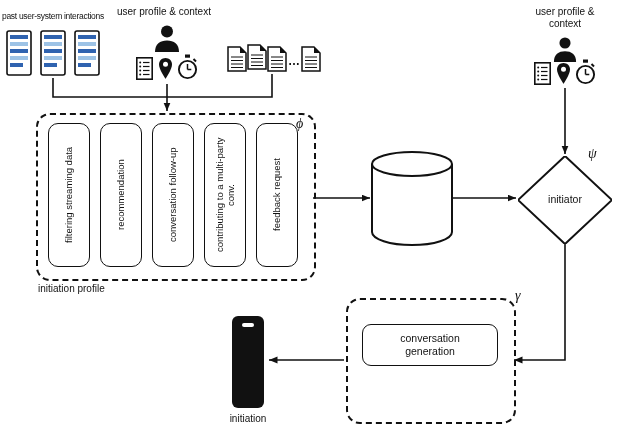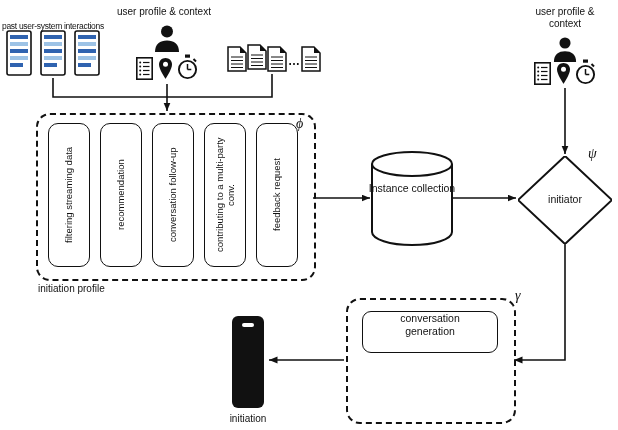--- a/index.html
+++ b/index.html
@@ -22,21 +22,21 @@
     position:absolute;width:40px;height:142px;border:1.5px solid #111;border-radius:10px;
     background:#fff;display:flex;align-items:center;justify-content:center;
   }
   .pill-label{
     writing-mode:vertical-rl;transform:rotate(180deg);height:132px;
     font-size:9.5px;line-height:1.2;text-align:center;color:#111;
   }
   .node-label{font-size:10.5px;line-height:1.25;color:#111;}
   .round-box{
     position:absolute;border:1.5px solid #111;border-radius:9px;background:#fff;
-    display:flex;justify-content:center;
+    display:flex;align-items:center;justify-content:center;margin-top:13px;
   }
   .round-box .node-label{max-width:104px;text-align:center;}
   #phone{
     position:absolute;left:232px;top:316px;width:32px;height:92px;
     background:#111;border-radius:6px;
   }
   #phone .slot{
     position:absolute;left:50%;top:7px;transform:translateX(-50%);
     width:12px;height:4px;background:#fff;border-radius:2px;
   }
@@ -58,21 +58,21 @@
       <path d="M53,78 L53,97 L272,97 L272,74"></path>
       <path d="M167,84 L167,111" marker-end="url(#ah)"></path>
       <path d="M313,198 L370,198" marker-end="url(#ah)"></path>
       <path d="M452,198 L516,198" marker-end="url(#ah)"></path>
       <path d="M565,88 L565,154" marker-end="url(#ah)"></path>
       <path d="M565,244 L565,360 L514,360" marker-end="url(#ah)"></path>
       <path d="M344,360 L269,360" marker-end="url(#ah)"></path>
     </g>
   </svg>
 
-  <div class="abs caption nowrap" style="left:2px;top:22px;font-size:8.5px;letter-spacing:-0.3px;">past user-system interactions</div>
+  <div class="abs caption nowrap" style="left:2px;top:12px;font-size:8.5px;letter-spacing:-0.3px;">past user-system interactions</div>
 
   <svg class="icon" style="left:6px;top:30px;" width="26" height="46">
     <rect x="1" y="1" width="24" height="44" rx="2" fill="#fff" stroke="#111" stroke-width="1.6"></rect>
     <rect x="4" y="5" width="18" height="4" fill="#2f63b0"></rect>
     <rect x="4" y="12" width="18" height="4" fill="#9dc3e6"></rect>
     <rect x="4" y="19" width="18" height="4" fill="#2f63b0"></rect>
     <rect x="4" y="26" width="18" height="4" fill="#9dc3e6"></rect>
     <rect x="4" y="33" width="13" height="4" fill="#2f63b0"></rect>
   </svg>
   <svg class="icon" style="left:40px;top:30px;" width="26" height="46">
@@ -219,21 +219,20 @@
   <div class="pill" style="left:256px;top:123px;">
     <div class="pill-label">feedback request</div>
   </div>
 
   <div class="abs caption" style="left:38px;top:283px;">initiation profile</div>
 
   <svg class="icon" style="left:368px;top:148px;" width="88" height="100" viewBox="0 0 88 100">
     <path d="M4,16 v68 a40,13 0 0 0 80,0 v-68" fill="#fff" stroke="#111" stroke-width="2"></path>
     <ellipse cx="44" cy="16" rx="40" ry="12" fill="#fff" stroke="#111" stroke-width="2"></ellipse>
   </svg>
-  <div class="abs node-label center" style="left:368px;top:182px;width:88px;">Instance collection</div>
 
   <svg class="icon" style="left:518px;top:156px;" width="94" height="88" viewBox="0 0 94 88">
     <polygon points="47,0 94,44 47,88 0,44" fill="#fff" stroke="#111" stroke-width="2"></polygon>
   </svg>
   <div class="abs node-label" style="left:518px;top:156px;width:94px;height:88px;display:flex;align-items:center;justify-content:center;">initiator</div>
   <div class="greek" style="left:588px;top:146px;">ψ</div>
 
   <div class="dashed-box" style="left:346px;top:298px;width:166px;height:122px;"></div>
   <div class="greek" style="left:515px;top:288px;">γ</div>
 

